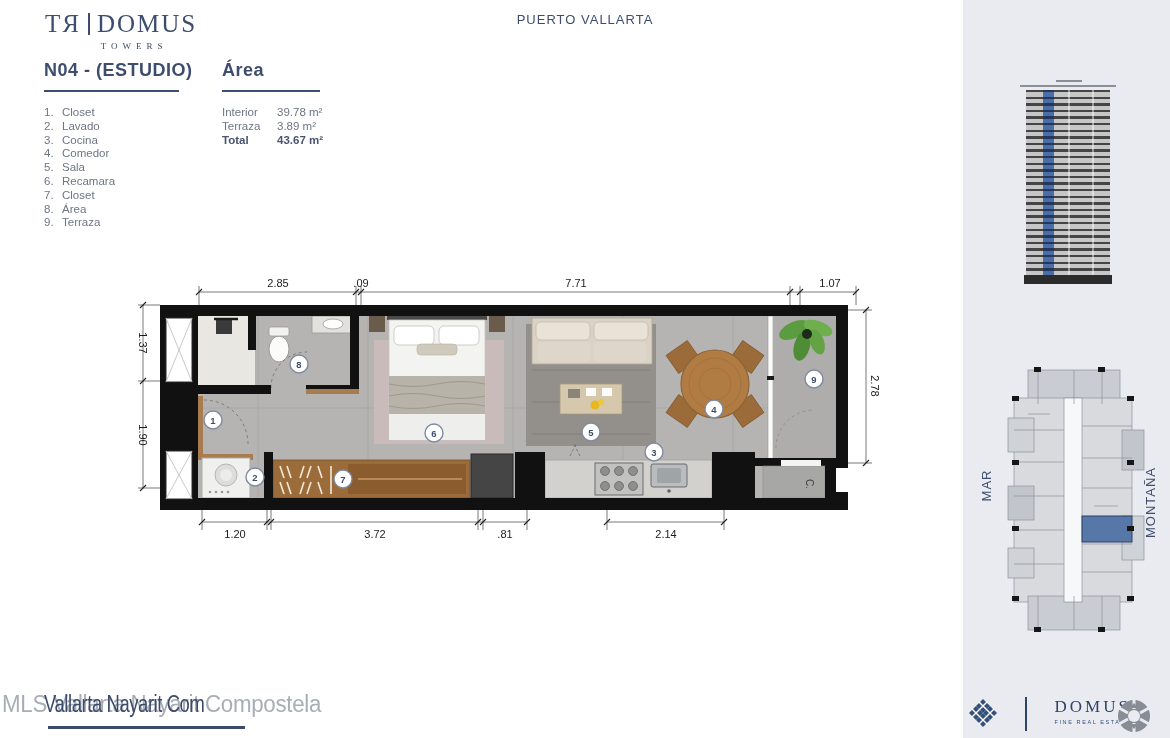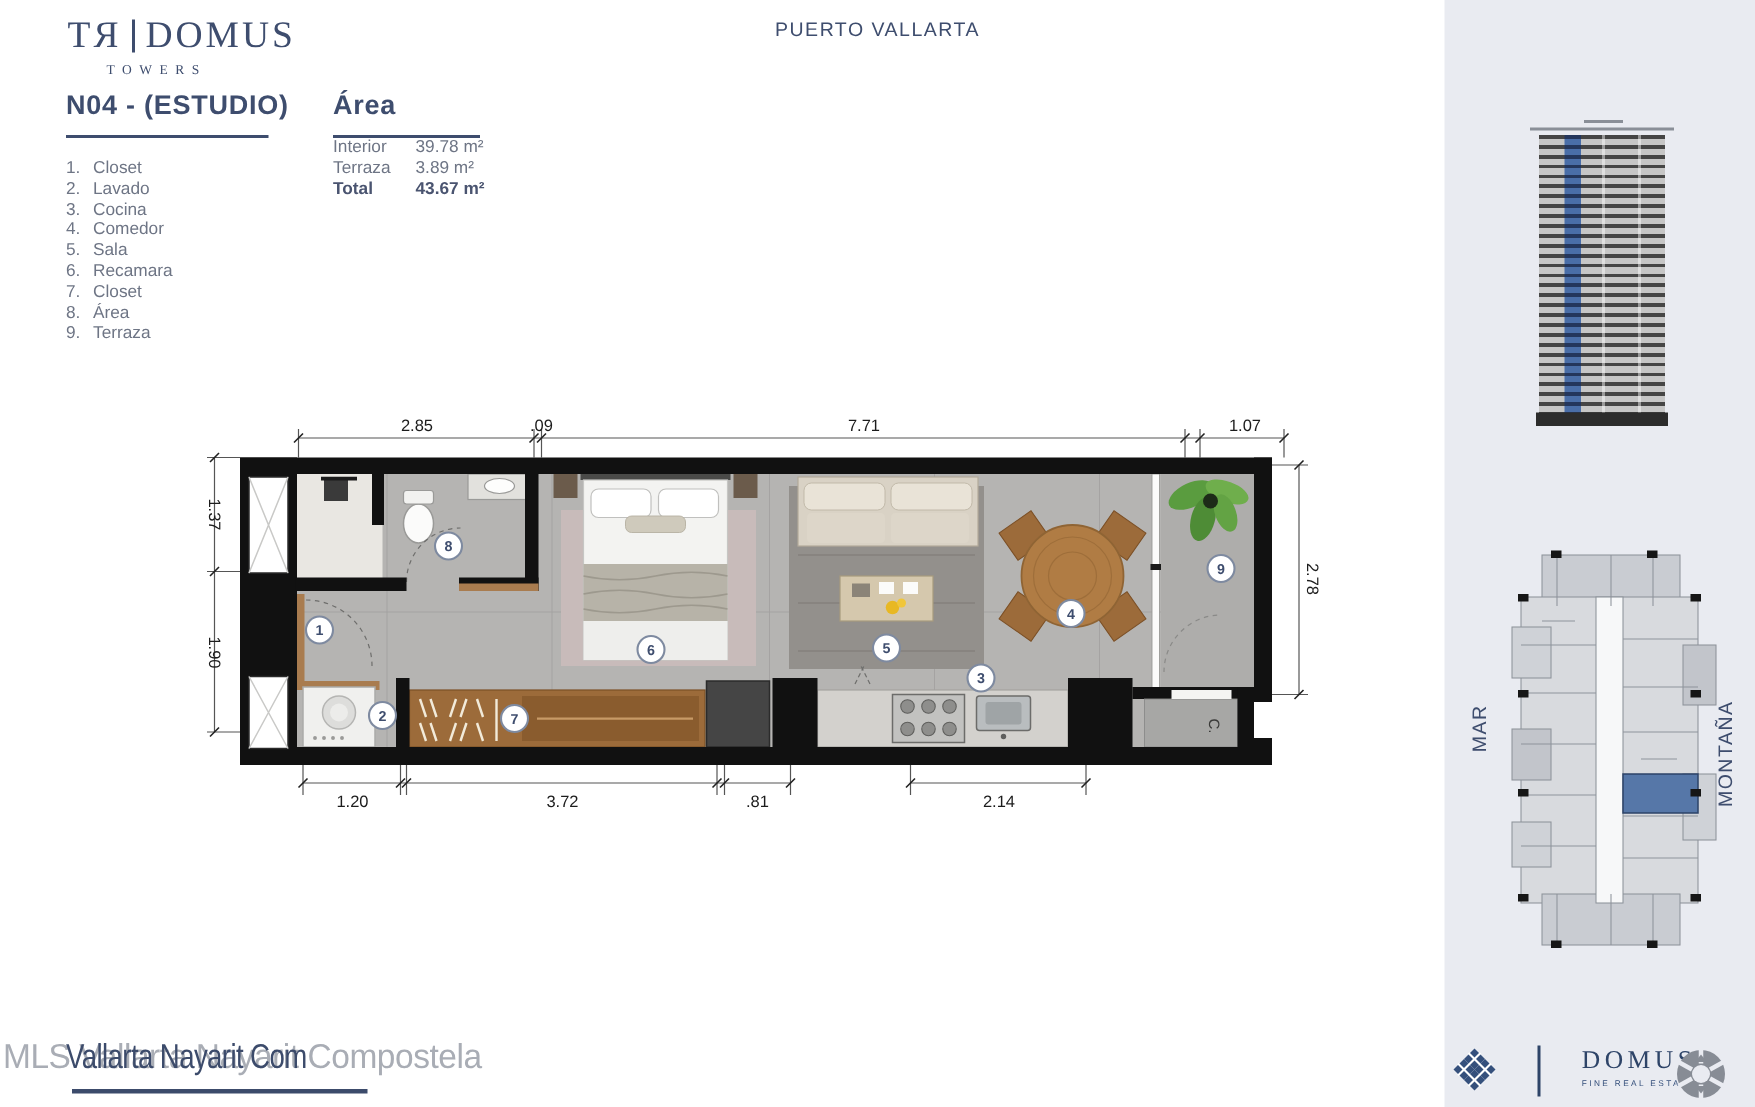--- a/index.html
+++ b/index.html
@@ -4,34 +4,34 @@
 <style>
   * { margin:0; padding:0; box-sizing:border-box; }
   html,body { width:1170px; height:738px; }
   body { font-family:"Liberation Sans", sans-serif; background:#fff; position:relative; overflow:hidden; }
   #stage { position:absolute; inset:0; width:1170px; height:738px; background:#fff; }
 
   
   .logo { position:absolute; left:45px; top:10px; color:#3e4d6e; }
   .logo-word { font-family:"Liberation Serif", serif; font-size:25px; letter-spacing:2px; display:flex; align-items:center; }
   .logo-bar { display:inline-block; width:2px; height:22px; background:#3e4d6e; margin:0 7px; }
-  .logo-sub { font-family:"Liberation Serif", serif; font-size:9px; letter-spacing:5px; margin-top:3px; text-align:left; width:100%; padding-left:26px; }
+  .logo-sub { font-family:"Liberation Serif", serif; font-size:9px; letter-spacing:5px; margin-top:3px; text-align:center; width:100%; padding-left:26px; }
 
   .unit-block { position:absolute; left:44px; top:60px; }
   .area-block { position:absolute; left:222px; top:60px; }
   .sec-title { font-size:18px; font-weight:bold; color:#3e4d6e; letter-spacing:0.5px; }
   .sec-rule { height:2px; background:#3e4d6e; margin-top:9px; }
   .unit-block .sec-rule { width:135px; }
   .area-block .sec-rule { width:98px; }
 
   .legend { list-style:none; margin-top:14px; }
   .legend li { font-size:11.5px; color:#6e7585; line-height:13.8px; display:flex; }
   .legend .n { width:18px; }
 
-  .area-table { }
+  .area-table { margin-top:14px; }
   .area-row { display:flex; font-size:11.5px; color:#6e7585; line-height:13.8px; }
   .area-row .lbl { width:55px; }
   .area-row.total { font-weight:bold; color:#4a5470; }
 
   
   .sidebar { position:absolute; left:963px; top:0; width:207px; height:738px; background:#e9ebf1; }
   .location { position:absolute; left:0; right:0; top:12px; text-align:center; font-size:13px; color:#3e4d6e; letter-spacing:1px; }
 
   .tower { position:absolute; left:1026px; top:90px; width:84px; height:186px;
            background:repeating-linear-gradient(180deg,#454545 0 2.5px,#c6c6c6 2.5px 6.6px); }

